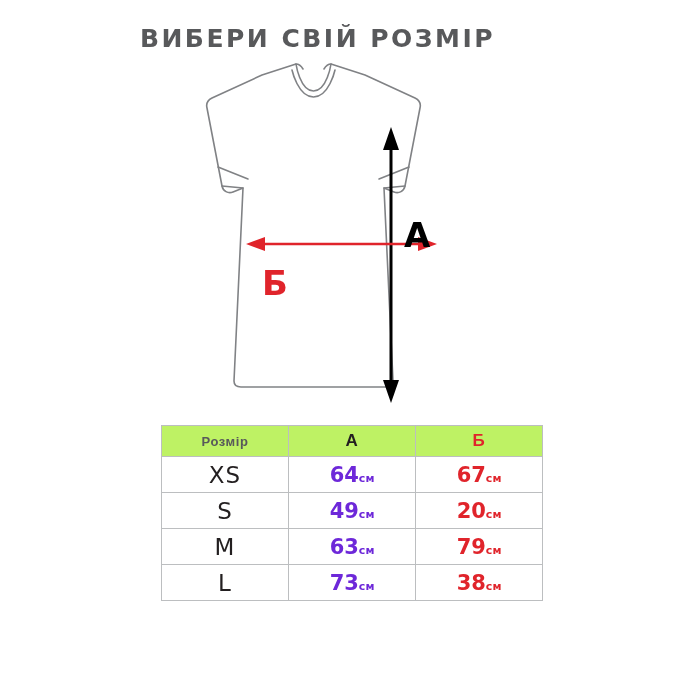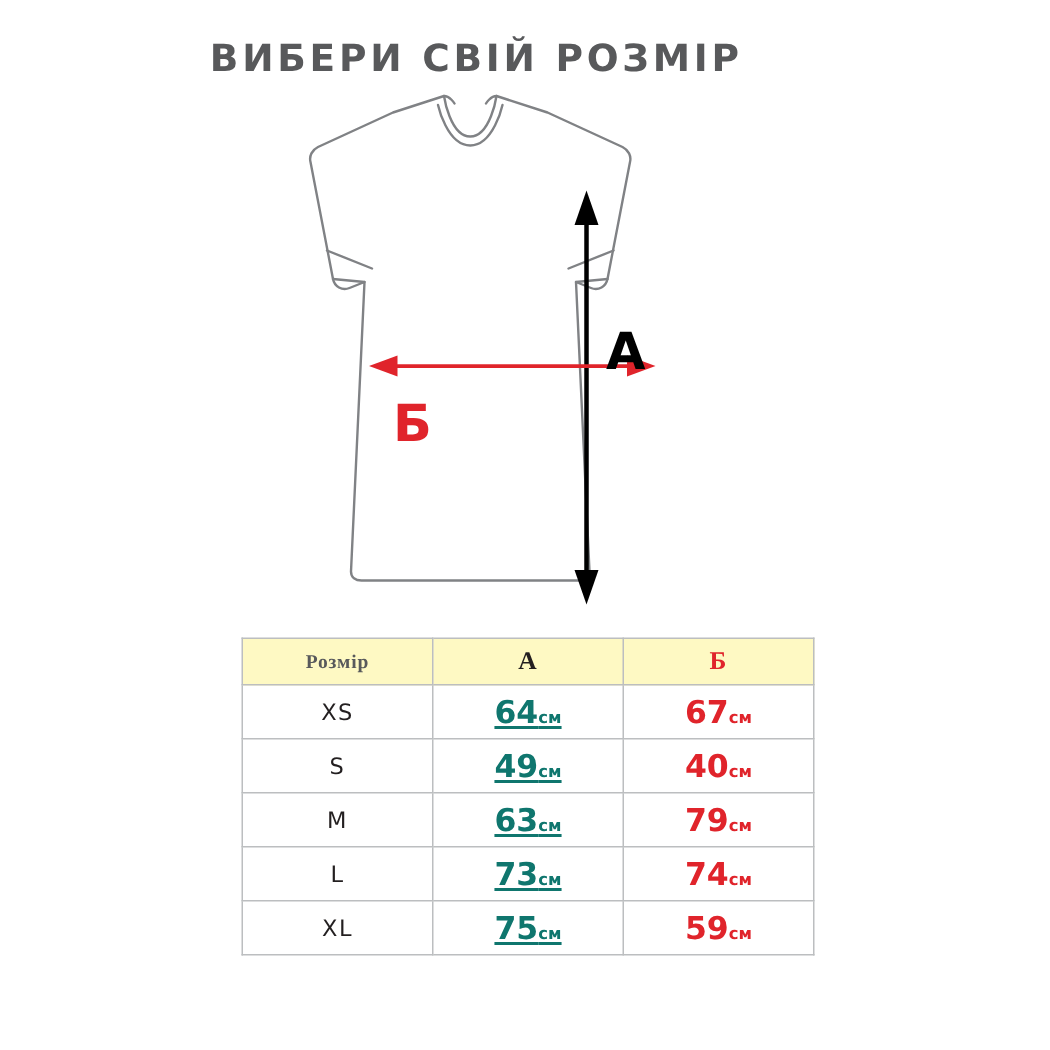--- a/index.html
+++ b/index.html
@@ -68,52 +68,51 @@
   }
   #size-table td, #size-table th {
     border: 1px solid #bcbec0;
     padding: 0;
     margin: 0;
     text-align: center;
     vertical-align: middle;
     height: 35px;
   }
   #size-table thead th {
-    background: #fef9c3;
-    font-family: Liberation Serif, serif;
+    background: #bef264;
+    font-family: Liberation Sans, sans-serif;
     font-size: 13px;
     font-weight: bold;
     letter-spacing: 0.6px;
     color: #58595b;
     height: 30px;
   }
   #size-table thead th.col-a {
     color: #231f20;
     font-size: 17px;
   }
   #size-table thead th.col-b {
     color: #e0242b;
     font-size: 17px;
   }
   .col-size { width: 126px; }
   .col-a    { width: 126px; }
   .col-b    { width: 126px; }
 
   td.size-name {
     font-family: "DejaVu Sans", sans-serif;
-    font-size: 15px;
+    font-size: 23px;
     color: #231f20;
     letter-spacing: 1px;
   }
   td.val-a {
     font-family: "DejaVu Sans", sans-serif;
     font-size: 21px;
     font-weight: bold;
-    color: #0f766e;
-    text-decoration: underline;
+    color: #6d28d9;
   }
   td.val-b {
     font-family: "DejaVu Sans", sans-serif;
     font-size: 21px;
     font-weight: bold;
     color: #e0242b;
   }
   .unit {
     font-size: 11px;
     font-weight: bold;
@@ -202,44 +201,35 @@
       <td class="val-b">
         <span>67</span><span class="unit">см</span>
       </td>
     </tr>
     <tr>
       <td class="size-name">S</td>
       <td class="val-a">
         <span>49</span><span class="unit">см</span>
       </td>
       <td class="val-b">
-        <span>40</span><span class="unit">см</span>
+        <span>20</span><span class="unit">см</span>
       </td>
     </tr>
     <tr>
       <td class="size-name">M</td>
       <td class="val-a">
         <span>63</span><span class="unit">см</span>
       </td>
       <td class="val-b">
         <span>79</span><span class="unit">см</span>
       </td>
     </tr>
     <tr>
       <td class="size-name">L</td>
       <td class="val-a">
         <span>73</span><span class="unit">см</span>
       </td>
       <td class="val-b">
-        <span>74</span><span class="unit">см</span>
-      </td>
-    </tr>
-    <tr>
-      <td class="size-name">XL</td>
-      <td class="val-a">
-        <span>75</span><span class="unit">см</span>
-      </td>
-      <td class="val-b">
-        <span>59</span><span class="unit">см</span>
+        <span>38</span><span class="unit">см</span>
       </td>
     </tr>
   </tbody>
 </table>
 
 </body></html>

